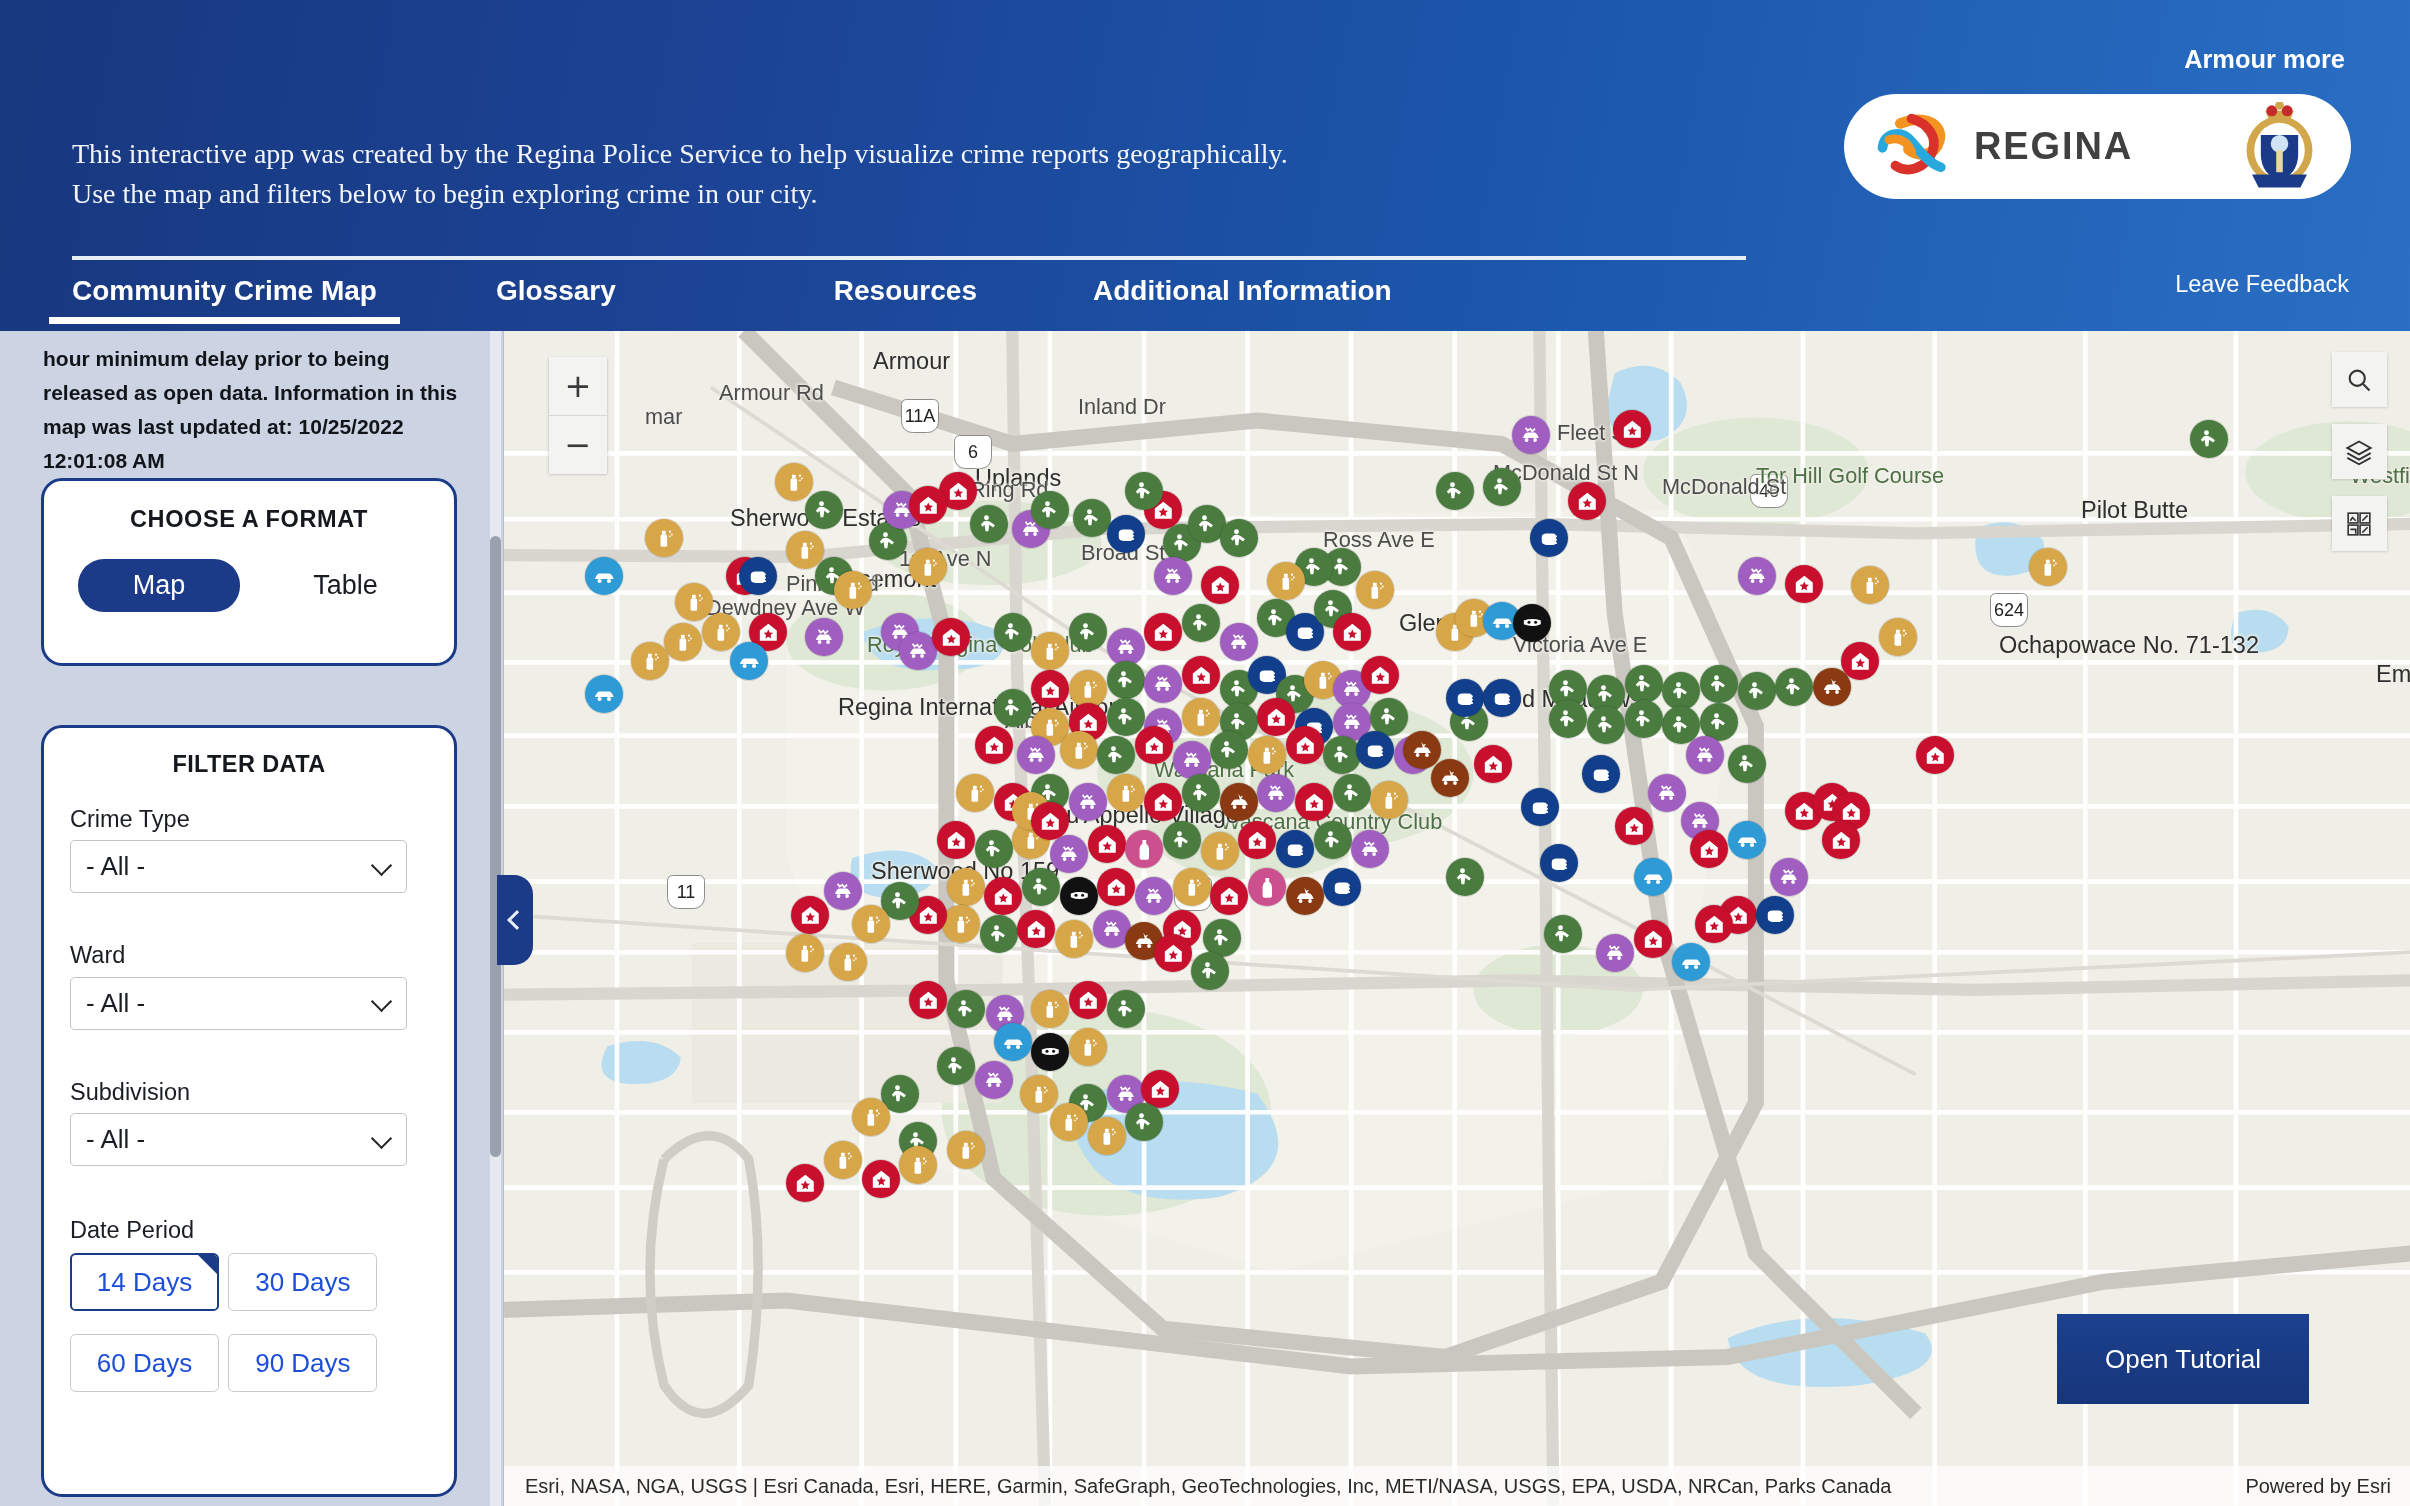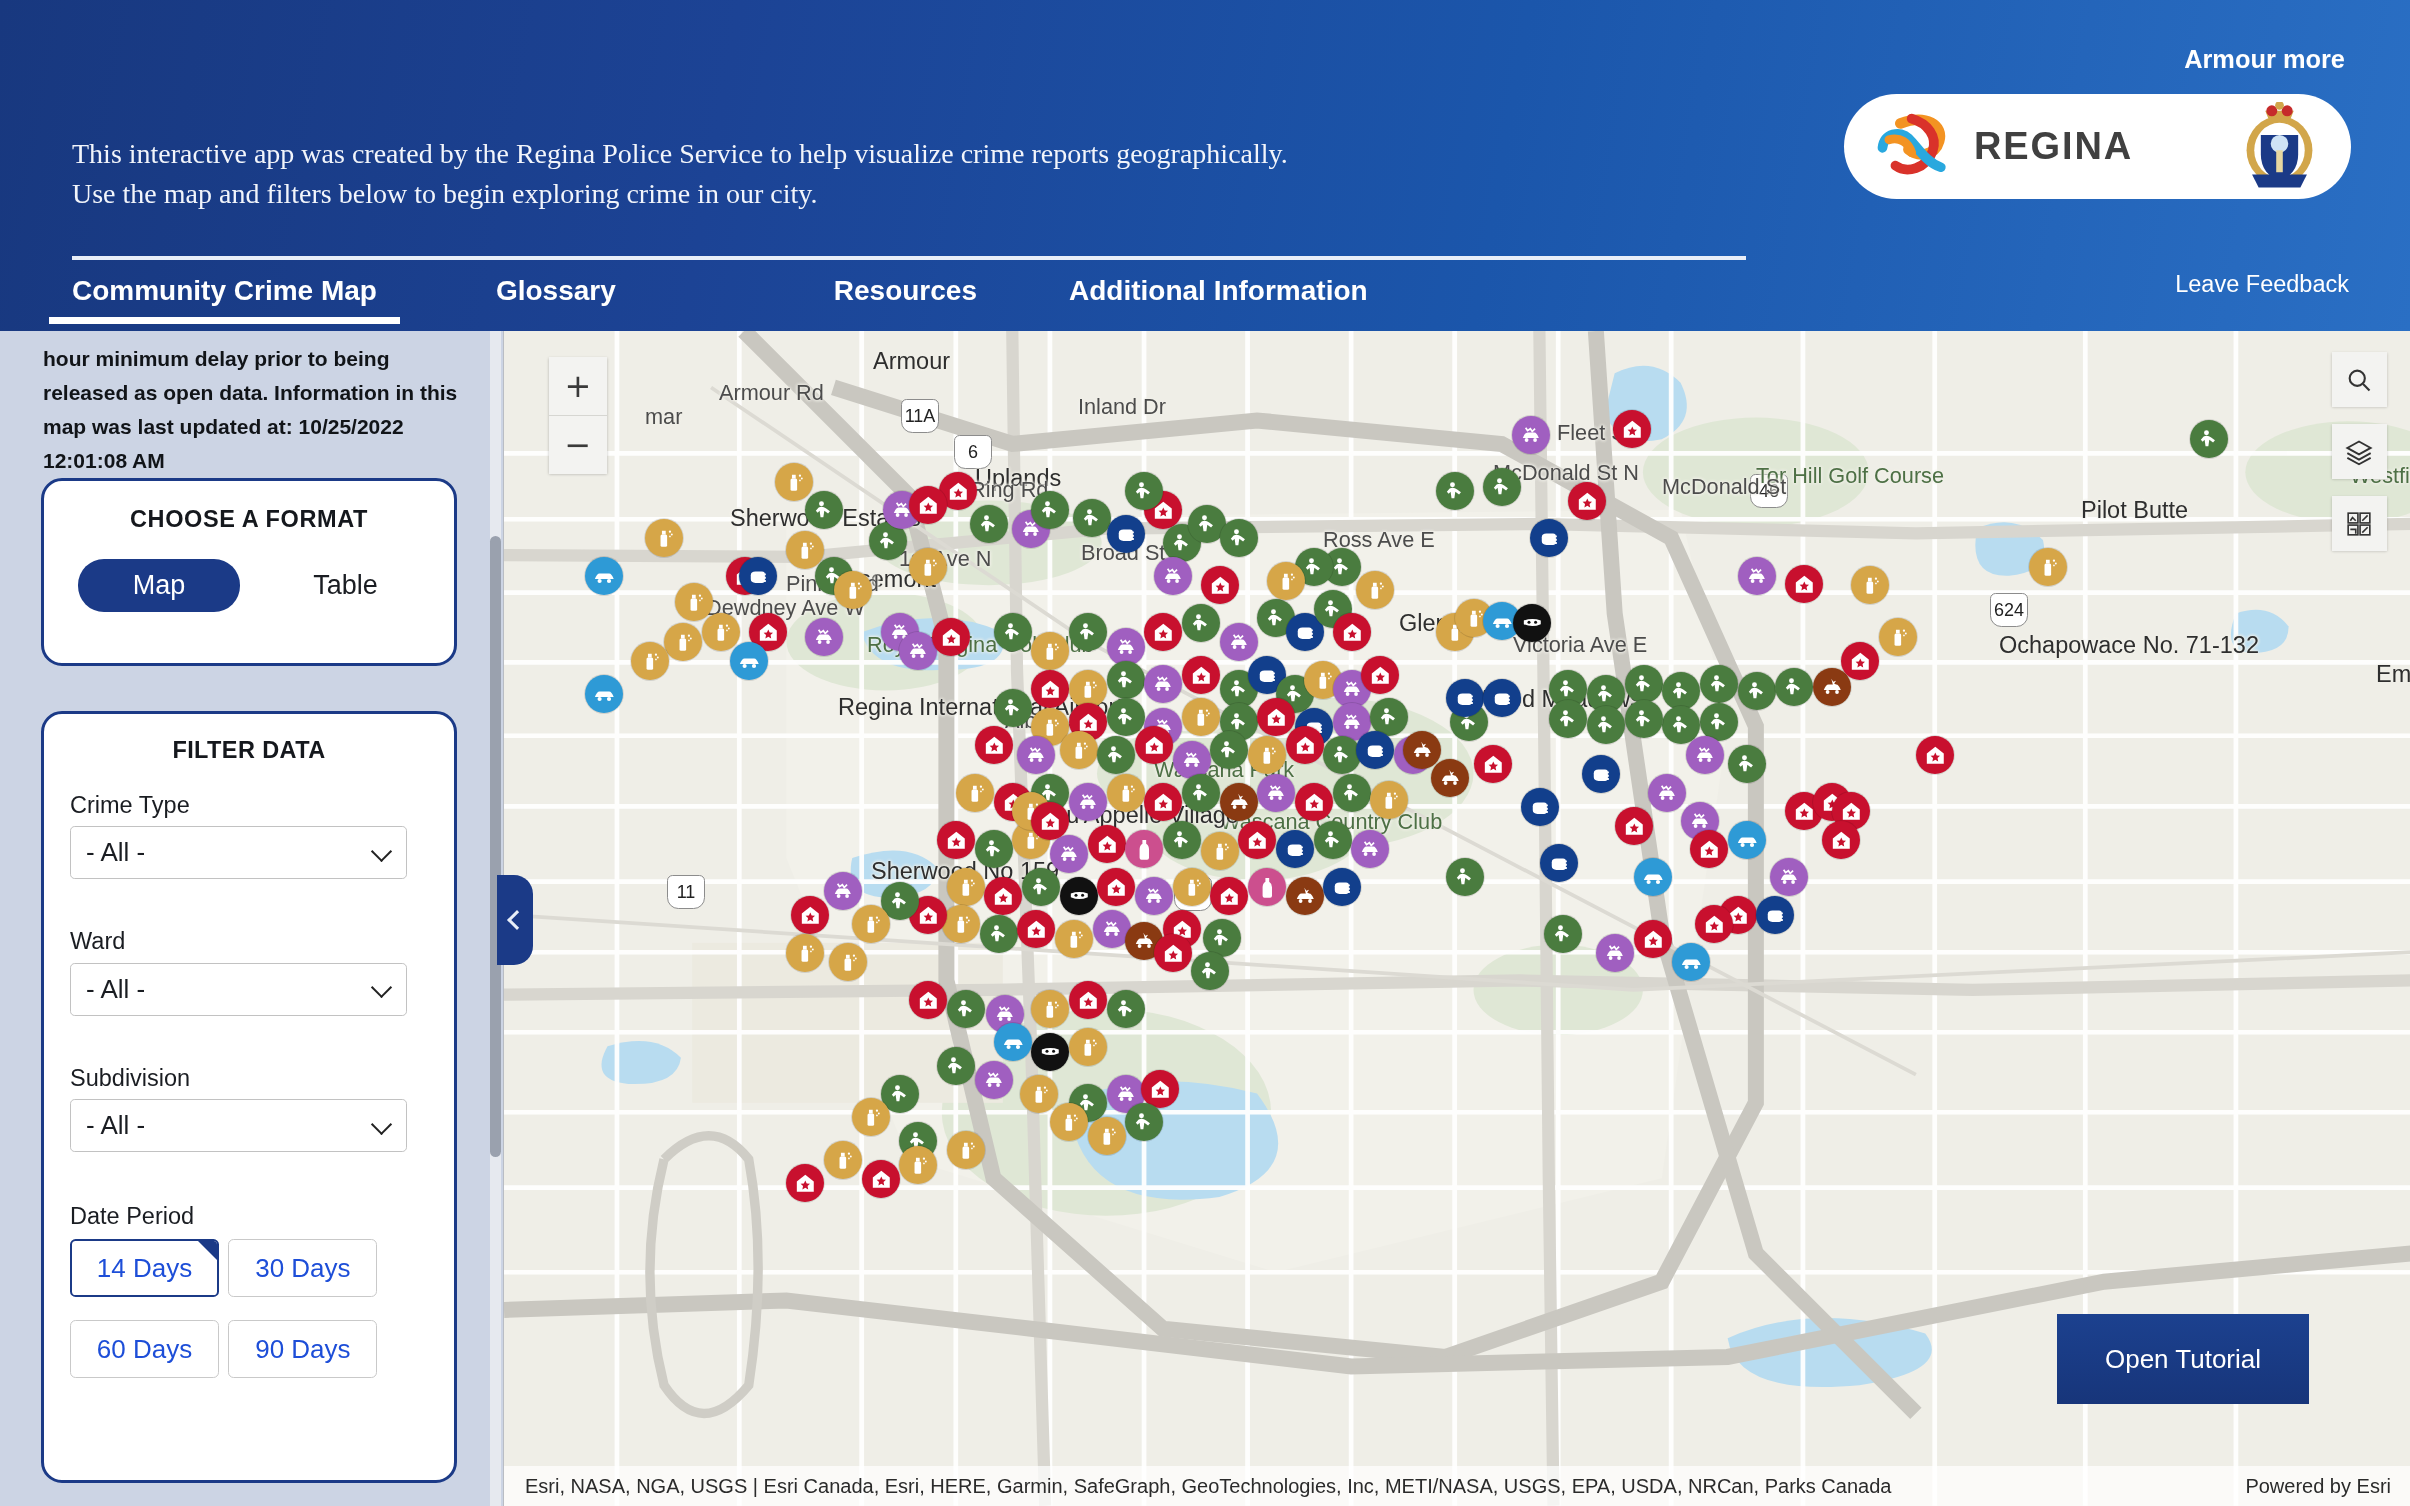--- a/index.html
+++ b/index.html
@@ -128,21 +128,21 @@
     margin-top: 26px; padding-left: 34px;
   }
   .fmt-btn {
     font-size: 27px; color: #1a1d22;
     padding: 11.3px 0; text-align: center;
     cursor: pointer; border-radius: 26px;
     width: 162px;
   }
   .fmt-btn.on { background: #1b3a87; color: #ffffff; }
 
-  .card-filter { top: 380px; height: 772px; }
+  .card-filter { top: 394px; height: 772px; }
   .filter-title {
     text-align: center; font-size: 23.5px; font-weight: bold;
     color: #15181d; margin-top: 22.6px; letter-spacing: 0.4px;
   }
   .field { margin: 0 0 0 26px; width: 358px; }
   .field-label {
     font-size: 23.5px; color: #1a1d22; margin-bottom: 7.5px;
   }
   .select-box {
     position: relative;
@@ -312,21 +312,21 @@
 
   <div class="tabs">
     <div class="tab active" style="margin-right:119px">
       <span>Community Crime Map</span>
       <span class="tab-under"></span>
     </div>
     <div class="tab" style="margin-right:218px">
       <span>Glossary</span>
       
     </div>
-    <div class="tab" style="margin-right:92px">
+    <div class="tab" style="margin-right:116px">
       <span>Resources</span>
       
     </div>
     <div class="tab">
       <span>Additional Information</span>
       
     </div>
   </div>
 </div>
 

